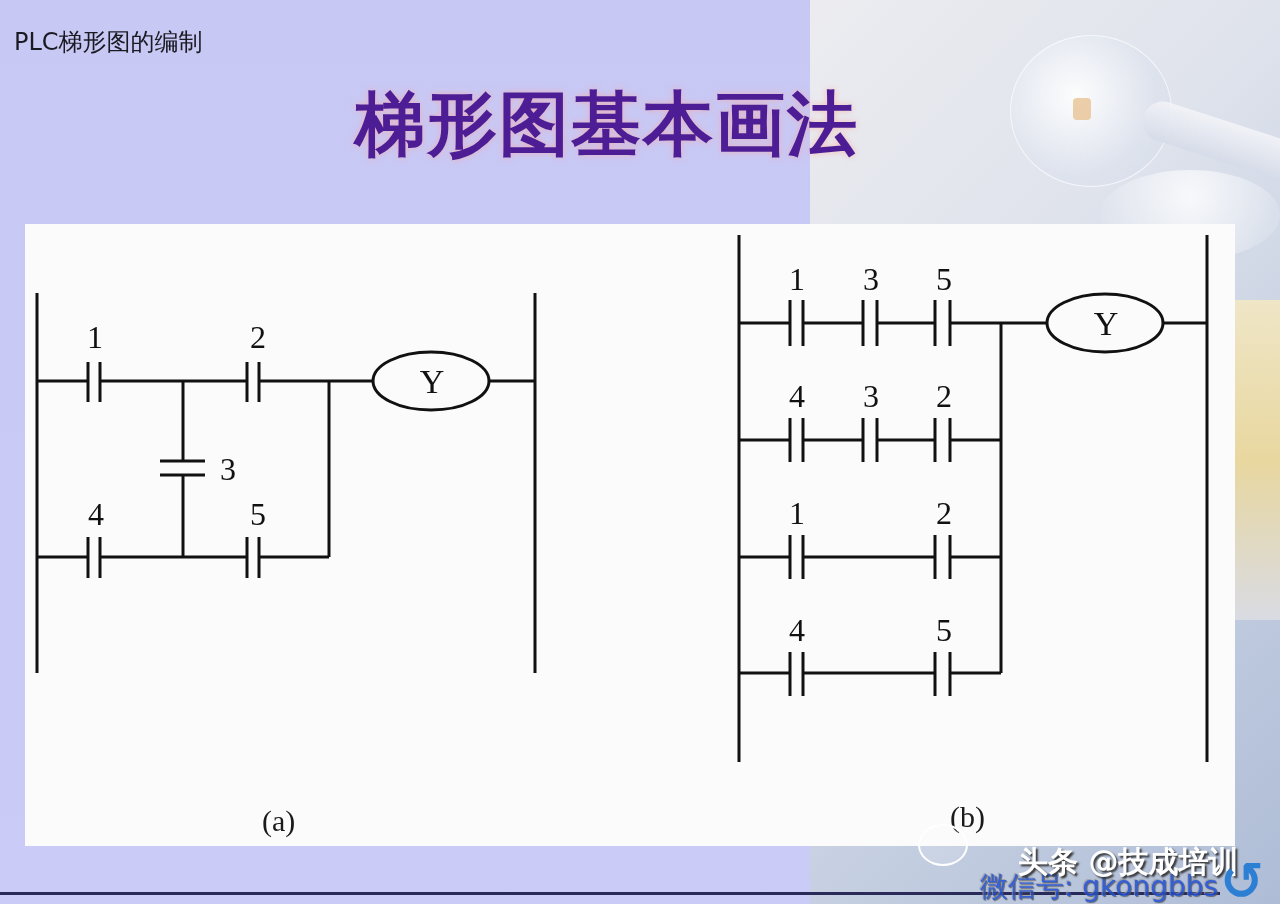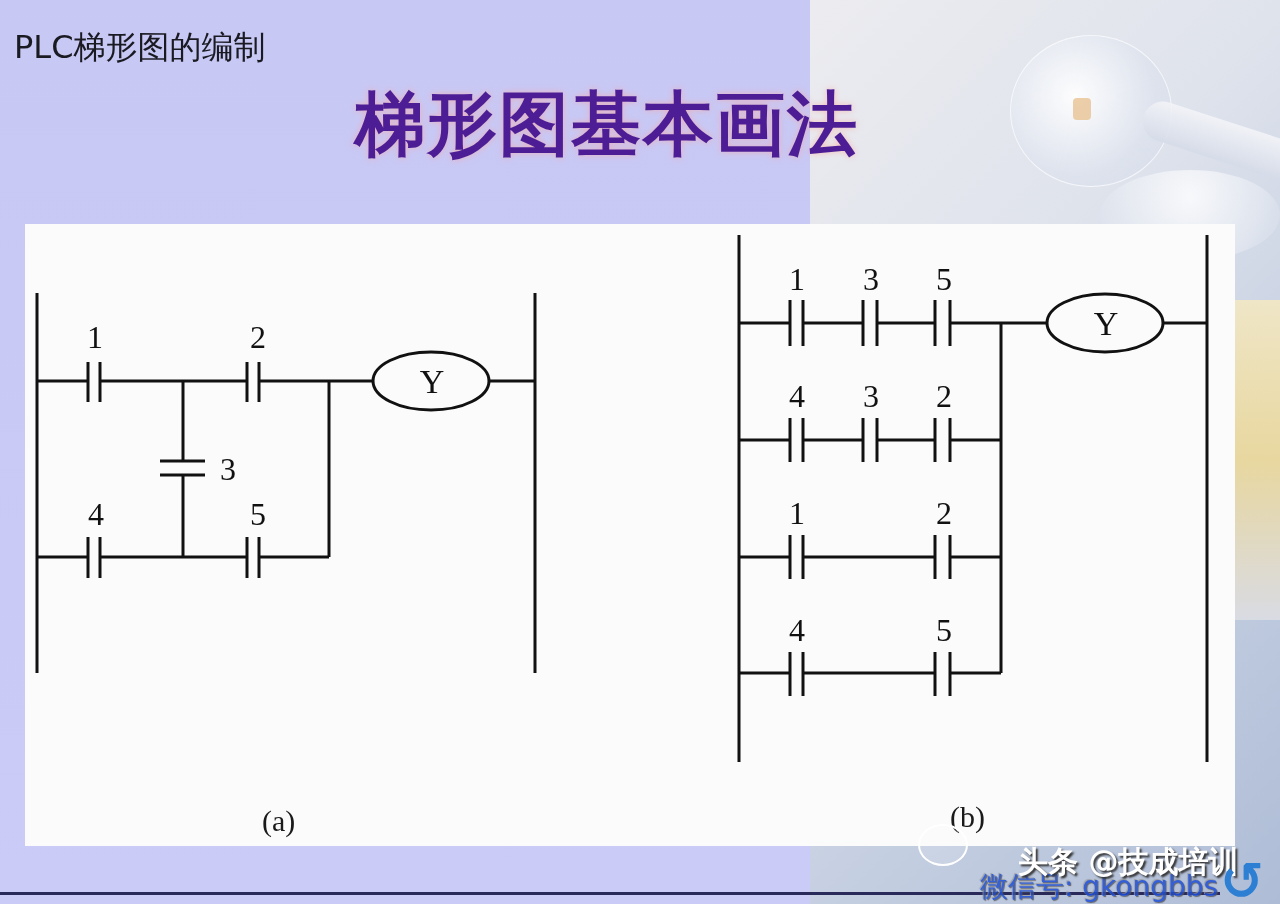--- a/index.html
+++ b/index.html
@@ -39,21 +39,21 @@
   .deco-yellow {
     position: absolute; left: 1235px; top: 300px; width: 45px; height: 320px;
     background: linear-gradient(180deg, #efe6c7 0%, #e8d79f 50%, #d9dbe3 100%);
   }
   .deco-blue {
     position: absolute; left: 1220px; top: 858px; width: 60px; height: 46px;
     color: #2d7fd4; font-size: 52px; font-weight: bold; line-height: 46px;
   }
   .subtitle {
     position: absolute; left: 14px; top: 26px;
-    font-size: 32px; color: #1a1a22;
+    font-size: 24px; color: #1a1a22;
     font-family: "DejaVu Sans", sans-serif;
   }
   .main-title {
     position: absolute; left: 355px; top: 78px;
     font-size: 70px; font-weight: bold; color: #4c1d95;
     letter-spacing: 2px;
     font-family: "DejaVu Serif", serif;
     text-shadow: 0 0 6px rgba(255,160,150,0.6);
   }
   .panel {

